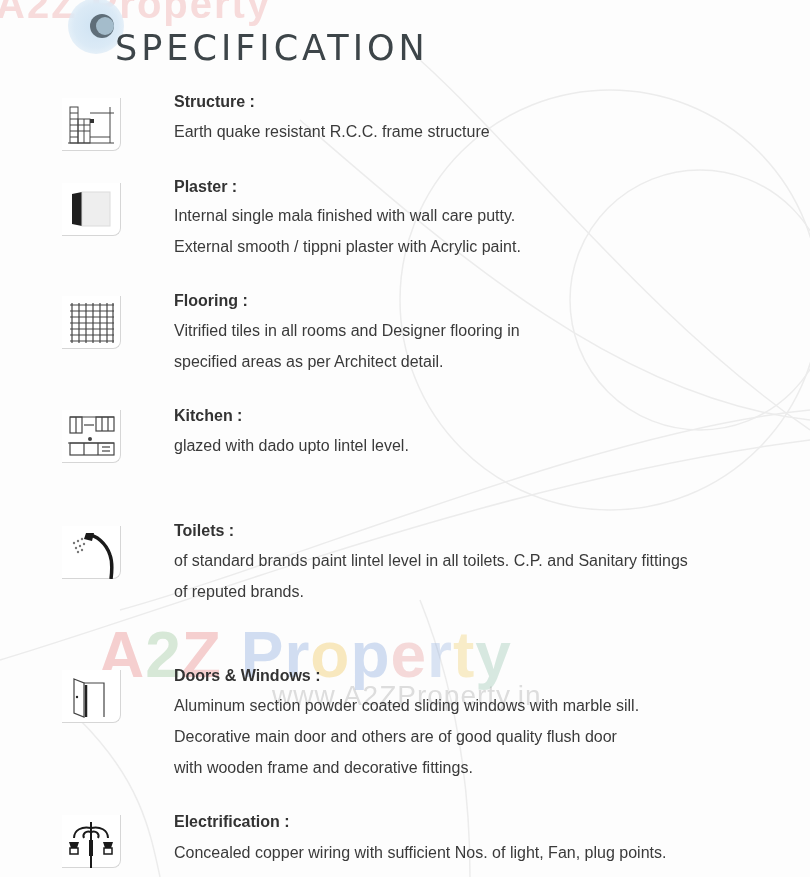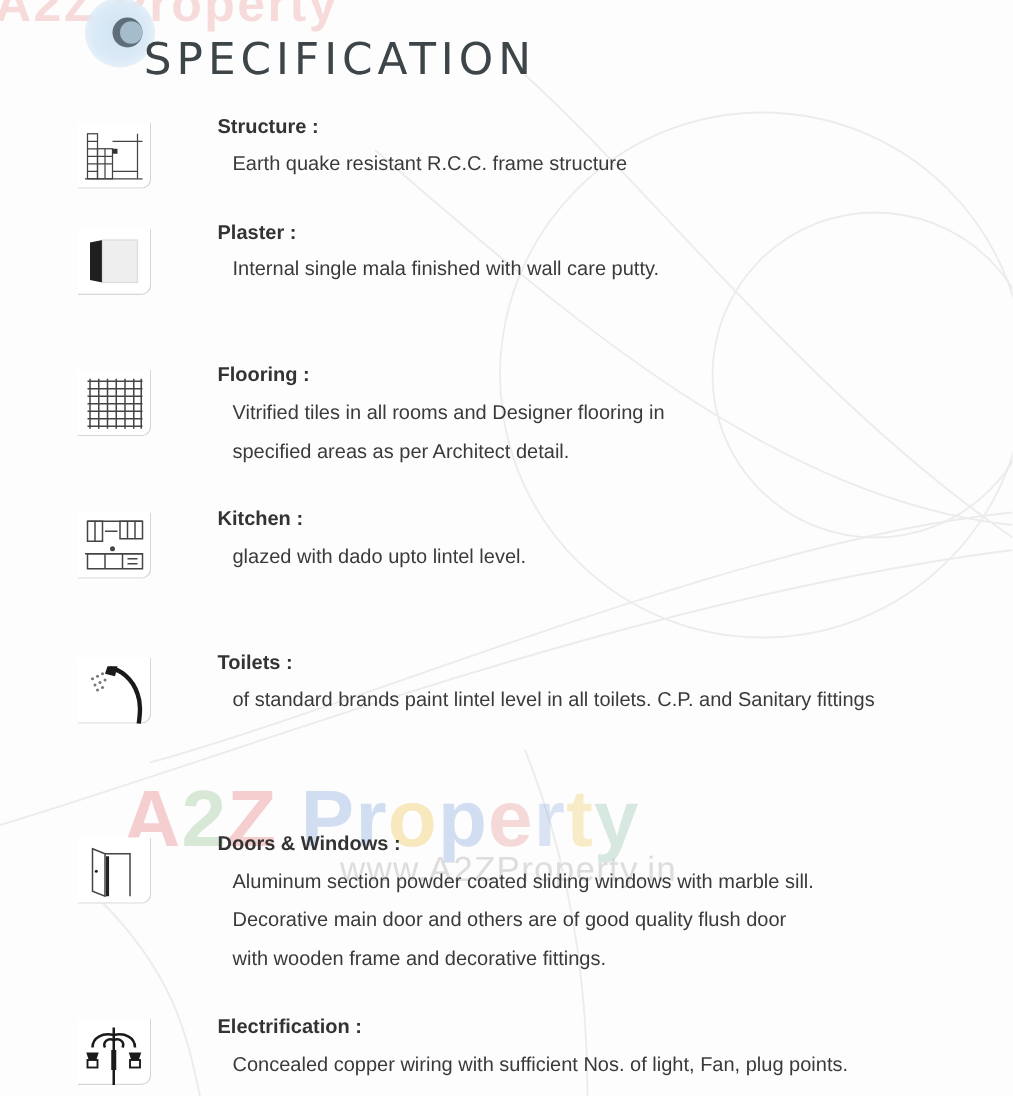--- a/index.html
+++ b/index.html
@@ -32,21 +32,21 @@
     .items { position: absolute; left: 0; top: 0; z-index: 3; }
     .item { position: absolute; left: 0; width: 810px; }
     .icon-box {
       position: absolute; left: 62px; width: 58px; height: 52px;
       border-right: 1px solid #d6d6d6; border-bottom: 1px solid #d6d6d6; border-radius: 0 0 8px 0;
       background: #fff;
     }
     .icon-box svg { position: absolute; left: 4px; top: 3px; }
     .item-title { position: absolute; left: 174px; font-size: 16px; font-weight: bold; color: #333; white-space: nowrap; }
     .item-lines { position: absolute; left: 174px; font-size: 16px; color: #3a3a3a; line-height: 31px; }
-    .item-lines div { white-space: nowrap; margin-left: 12px; }
+    .item-lines div { white-space: nowrap; }
 
     .wm-mid { position: absolute; left: 98px; top: 618px; font-size: 64px; font-weight: bold; z-index: 2; white-space: nowrap; letter-spacing: 1px; }
     .wm-mid .a { color: rgba(225,90,90,0.28); }
     .wm-mid .z { color: rgba(120,180,120,0.28); }
     .wm-mid .p { color: rgba(110,150,215,0.30); }
     .wm-mid .o { color: rgba(240,190,60,0.32); }
     .wm-mid .e { color: rgba(225,110,110,0.25); }
     .wm-mid .r { color: rgba(110,150,215,0.25); }
     .wm-mid .t { color: rgba(240,200,80,0.30); }
     .wm-mid .yy { color: rgba(120,180,150,0.28); }
@@ -116,20 +116,21 @@
   <div class="item" style="top:0">
     <div class="icon-box" style="top:183px">
       <svg width="50" height="46" viewBox="0 0 50 46">
         <polygon points="6,8 16,6 16,40 6,38" fill="#1f1f1f"></polygon>
         <rect x="16" y="6" width="28" height="34" fill="#eeeeee" stroke="#dcdcdc"></rect>
       </svg>
     </div>
     <div class="item-title" style="top:178px">Plaster :</div>
     <div class="item-lines" style="top:200px">
       <div>Internal single mala finished with wall care putty.</div>
+      <div>External smooth / tippni plaster with Acrylic paint.</div>
     </div>
   </div>
 
   <div class="item" style="top:0">
     <div class="icon-box" style="top:296px">
       <svg width="50" height="46" viewBox="0 0 50 46">
         <g stroke="#444" stroke-width="1.2">
           <line x1="4" y1="6" x2="48" y2="6"></line>
             <line x1="4" y1="12" x2="48" y2="12"></line>
             <line x1="4" y1="18" x2="48" y2="18"></line>
@@ -194,20 +195,21 @@
             <circle cx="14" cy="17" r="1.2"></circle>
             <circle cx="10" cy="19" r="1.2"></circle>
           <circle cx="16" cy="21" r="1.2"></circle>
             <circle cx="12" cy="23" r="1.2"></circle>
         </g>
       </svg>
     </div>
     <div class="item-title" style="top:522px">Toilets :</div>
     <div class="item-lines" style="top:545px">
       <div>of standard brands paint lintel level in all toilets. C.P. and Sanitary fittings</div>
+      <div>of reputed brands.</div>
     </div>
   </div>
 
   <div class="item" style="top:0">
     <div class="icon-box" style="top:670px">
       <svg width="50" height="46" viewBox="0 0 50 46">
         <g stroke="#444" fill="none" stroke-width="1.2">
           <polygon points="8,6 18,10 18,44 8,40"></polygon>
           <polyline points="18,10 38,10 38,44"></polyline>
         </g>

